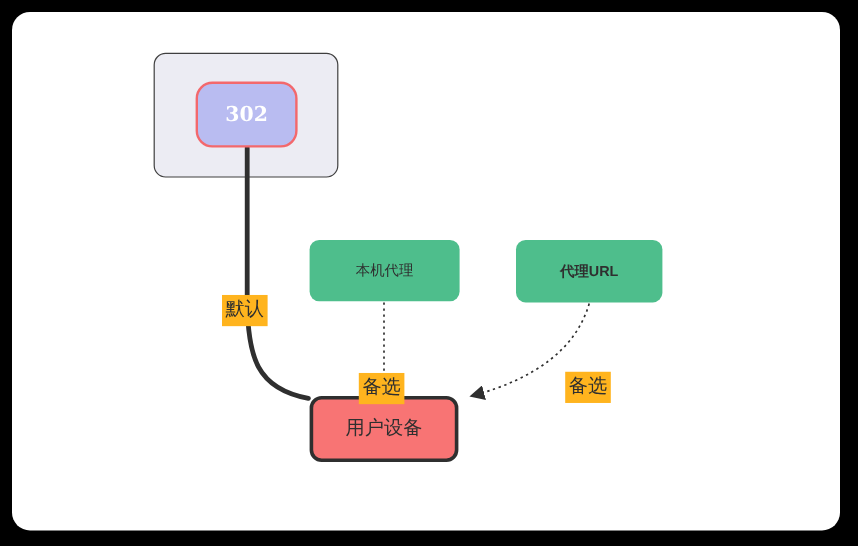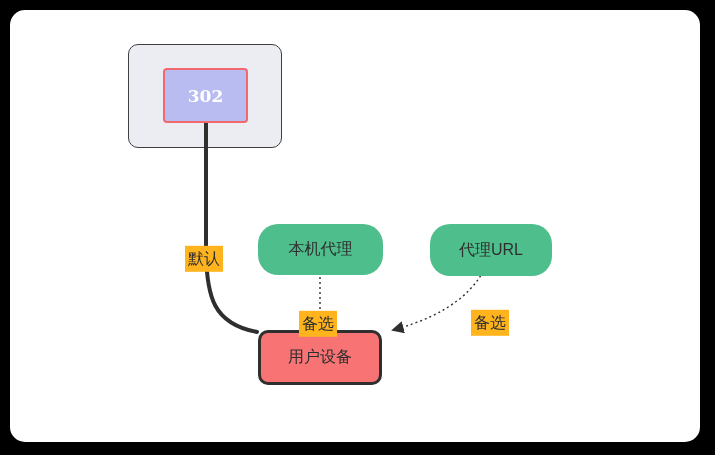--- a/index.html
+++ b/index.html
@@ -68,44 +68,44 @@
     z-index: 3;
     white-space: nowrap;
   }
   .node-302 {
     left: 163px;
     top: 68px;
     width: 85px;
     height: 55px;
     background: var(--lavender, #b9bcf1);
     border: 2.5px solid var(--salmon, #f3686c);
-    border-radius: 4px;
+    border-radius: 14px;
     color: var(--text-light, #ffffff);
     font-family: "DejaVu Serif", serif;
     font-size: 17px;
     font-weight: 600;
   }
   .node-green {
     background: var(--green, #4ebe8c);
-    border-radius: 20px;
+    border-radius: 8px;
     color: var(--ink, #2f2f2f);
-    font-size: 16px;
-    margin-top: 24px;
+    font-size: 12px;
   }
   .node-local-proxy {
     left: 258px;
     top: 200px;
     width: 125px;
     height: 51px;
   }
   .node-proxy-url {
     left: 430px;
     top: 200px;
     width: 122px;
     height: 52px;
+    font-weight: bold;
   }
   .node-red {
     left: 258px;
     top: 330px;
     width: 124px;
     height: 55px;
     background: var(--red, #f87474);
     border: 3px solid var(--ink, #2f2f2f);
     border-radius: 10px;
     color: var(--ink, #2f2f2f);

